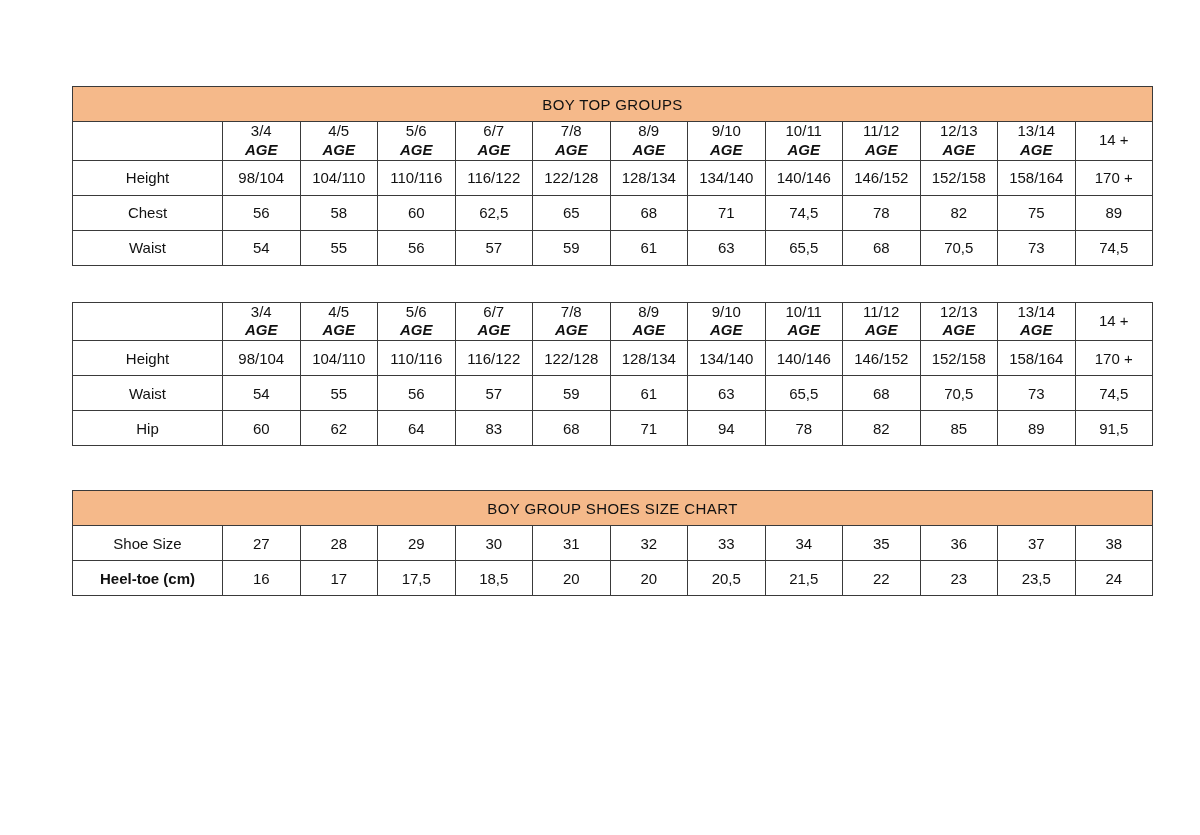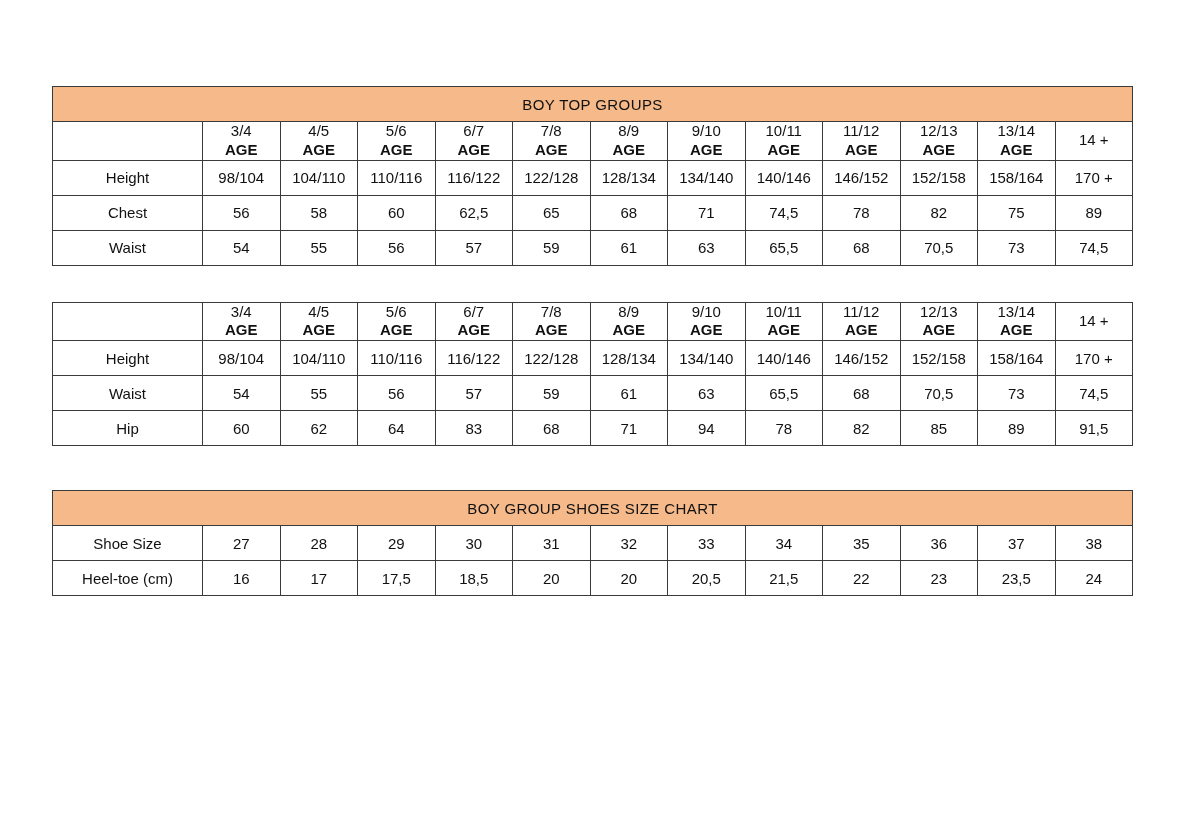--- a/index.html
+++ b/index.html
@@ -9,21 +9,21 @@
   }
   body {
     width: 1200px;
     height: 835px;
     font-family: "Liberation Sans", sans-serif;
     color: #1a1a1a;
     position: relative;
     overflow: hidden;
   }
   .page {
-    padding: 86px 72px 0 52px;
+    padding: 86px 72px 0 72px;
     box-sizing: border-box;
     width: 1200px;
   }
   table.size-table {
     border-collapse: collapse;
     width: 1056px;
     table-layout: fixed;
     margin: 0;
   }
   table.size-table td,
@@ -44,35 +44,35 @@
     letter-spacing: 0.4px;
     height: 44px;
     color: #1a1a1a;
   }
   .hdr-cell {
     font-weight: bold;
     font-size: 15px;
     line-height: 1.25;
     height: 56px;
   }
-  .hdr-cell .ln2 { display: block; font-weight: bold; }
+  .hdr-cell .ln2 { display: block; font-weight: bold; font-style: italic; }
   .row-label {
     text-align: left;
     padding-left: 14px;
     font-weight: bold;
     font-size: 15px;
   }
   .blank-cell { border: 1px solid #3a3a3a; }
   .col-label { width: 150px; }
   .col-data { width: 77.5px; }
   .spacer-36 { height: 36px; }
   .spacer-44 { height: 44px; }
   .shoes-hdr-row td { height: 52px; font-weight: bold; font-size: 17px; }
   .shoes-row td { height: 48px; font-size: 15px; }
-  .shoes-row .row-label { font-size: 15px; font-weight: normal; }
+  .shoes-row .row-label { font-size: 15px; font-weight: bold; }
 </style>
 </head>
 <body>
 
 <div class="page">
 
   <table class="size-table">
     <colgroup>
       <col class="col-label">
         <col class="col-data">

